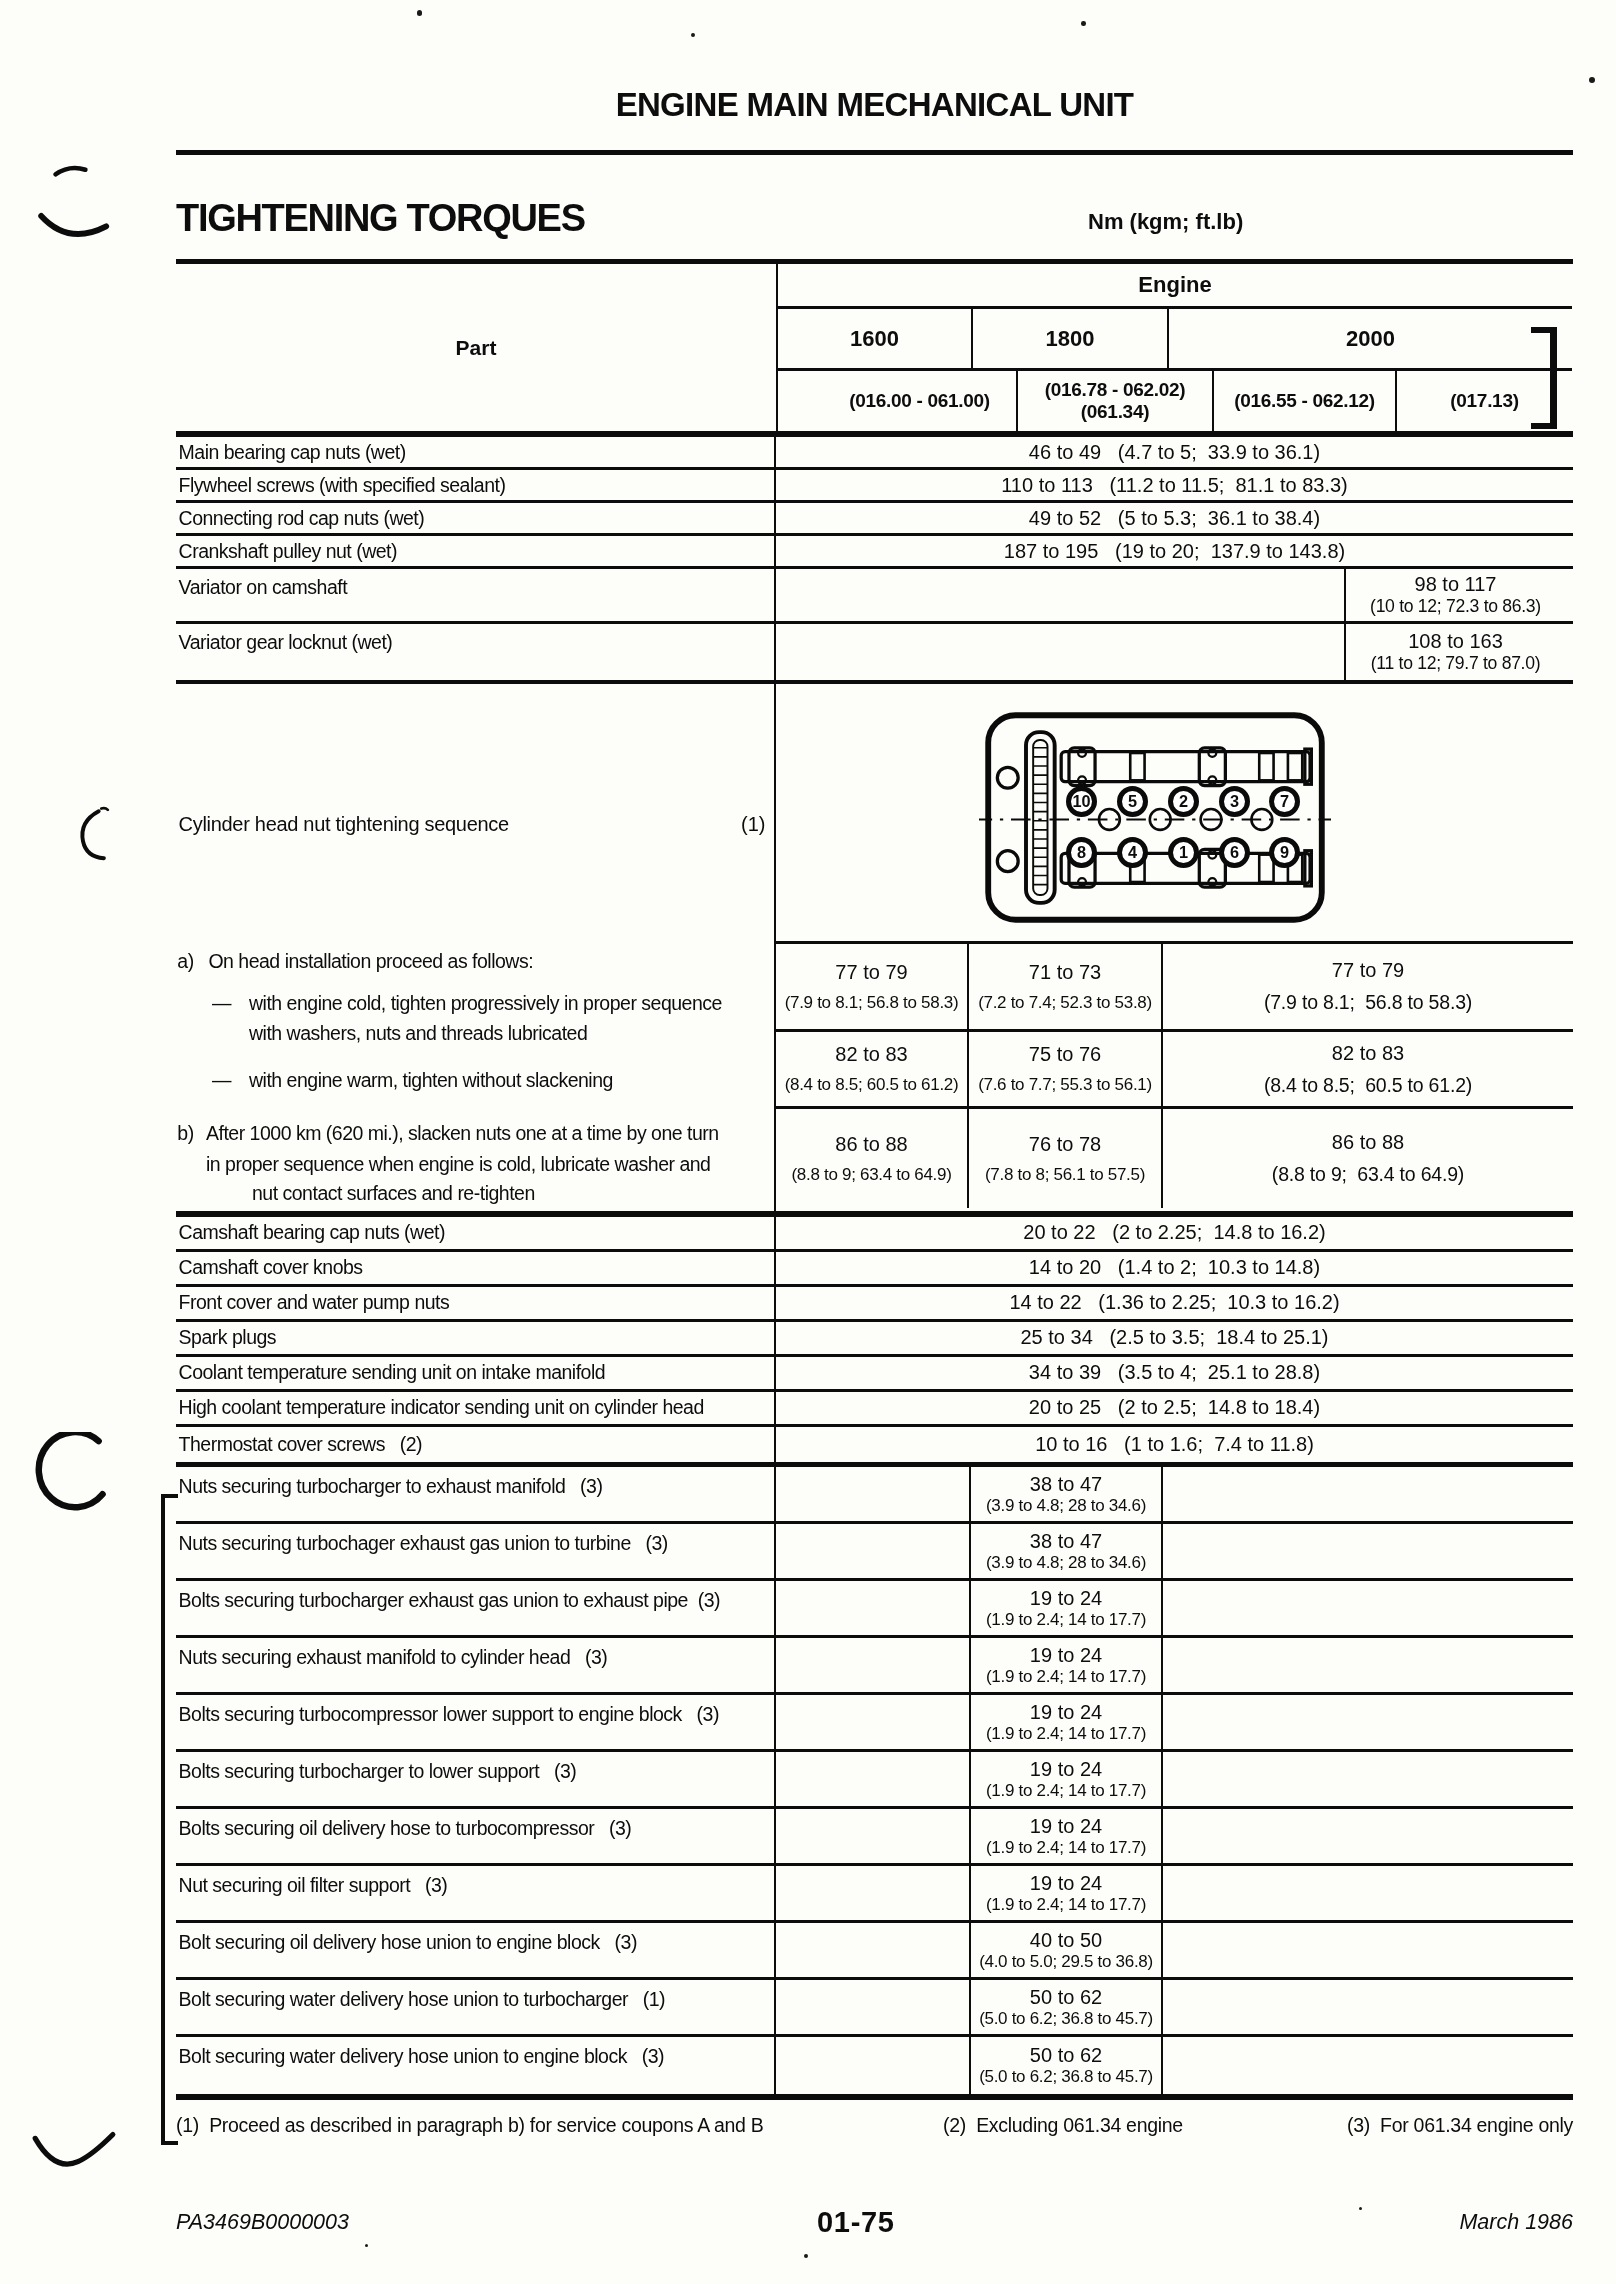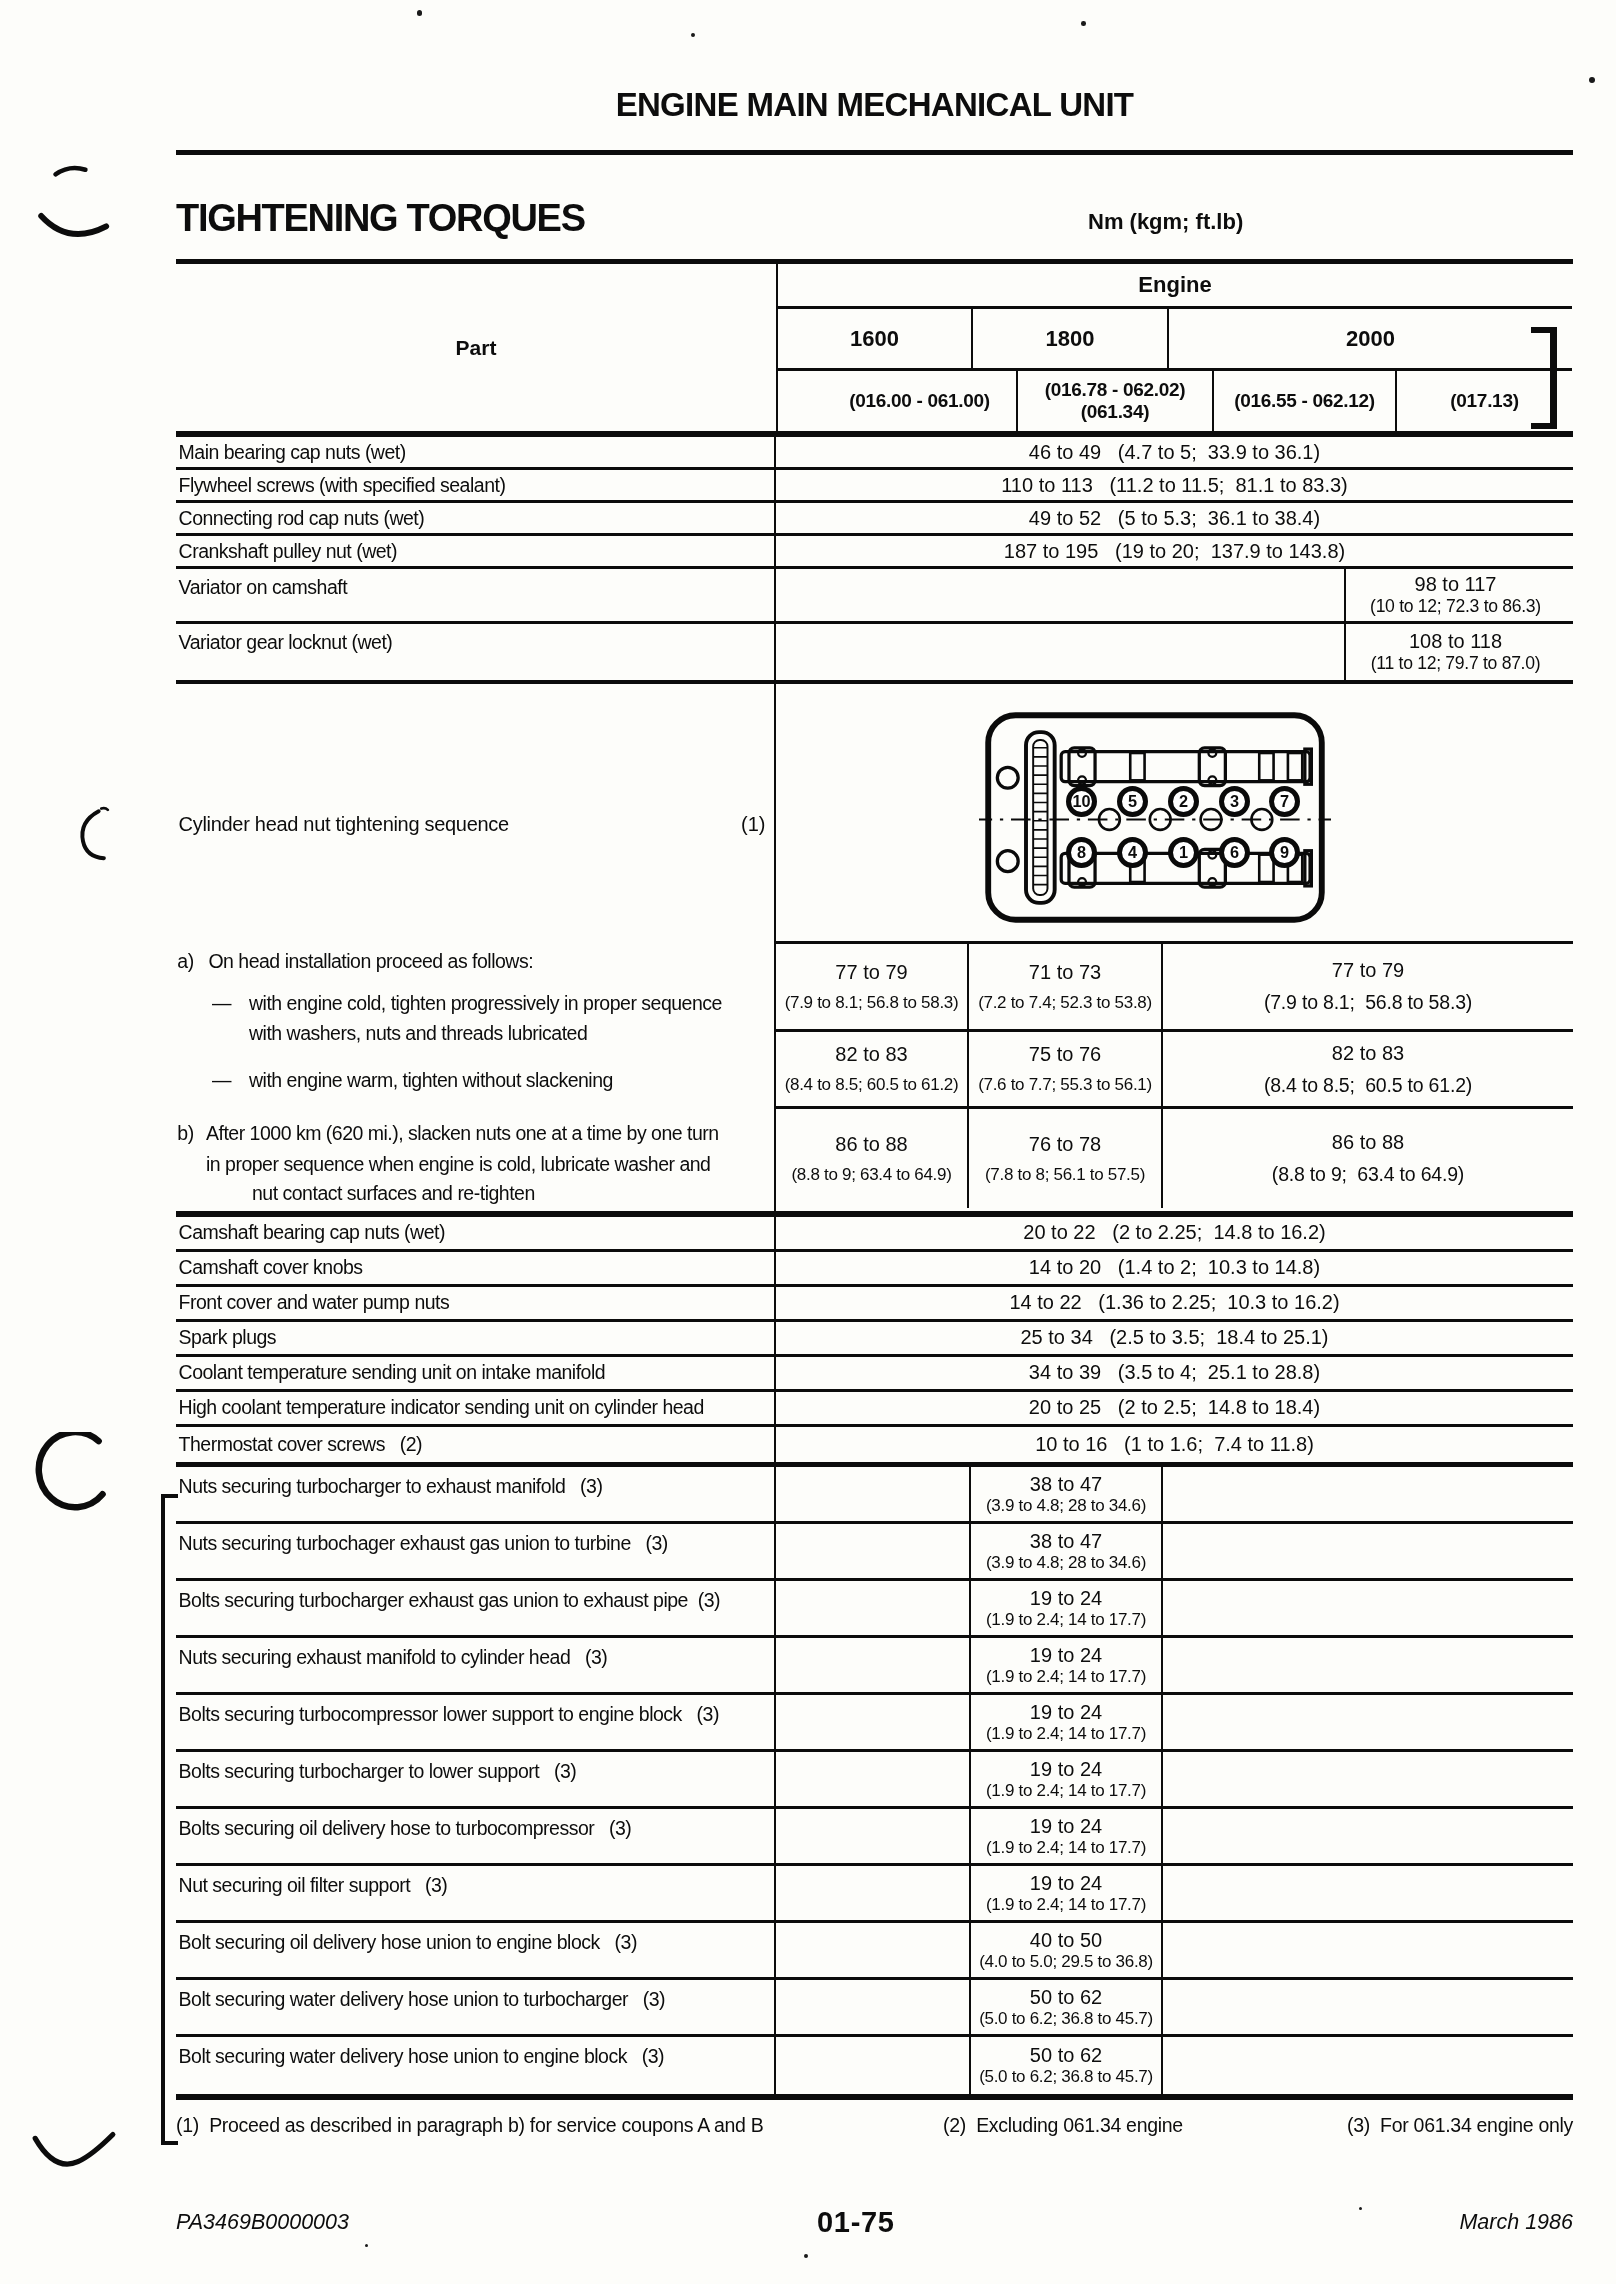--- a/index.html
+++ b/index.html
@@ -218,21 +218,21 @@
           <div class="c-fill"></div>
           <div class="c-sub">
             <div class="v1">98 to 117</div>
             <div class="v2">(10 to 12; 72.3 to 86.3)</div>
           </div>
         </div>
           <div class="row-v">
           <div class="c-part lbl">Variator gear locknut (wet)</div>
           <div class="c-fill"></div>
           <div class="c-sub">
-            <div class="v1">108 to 118</div>
+            <div class="v1">108 to 163</div>
             <div class="v2">(11 to 12; 79.7 to 87.0)</div>
           </div>
         </div>
         </div>
 
       <div class="seq-band">
         <div class="seq-left">
           <div class="seq-label lbl">Cylinder head nut tightening sequence</div>
           <div class="seq-ref">(1)</div>
         </div>
@@ -461,21 +461,21 @@
         </div>
           <div class="row-t">
           <div class="c-part lbl">Bolt securing oil delivery hose union to engine block   (3)</div>
           <div class="c-fill"></div>
           <div class="c-1800">
             <div class="v1">40 to 50</div>
             <div class="v2">(4.0 to 5.0; 29.5 to 36.8)</div>
           </div>
         </div>
           <div class="row-t">
-          <div class="c-part lbl">Bolt securing water delivery hose union to turbocharger   (3)</div>
+          <div class="c-part lbl">Bolt securing water delivery hose union to turbocharger   (1)</div>
           <div class="c-fill"></div>
           <div class="c-1800">
             <div class="v1">50 to 62</div>
             <div class="v2">(5.0 to 6.2; 36.8 to 45.7)</div>
           </div>
         </div>
           <div class="row-t">
           <div class="c-part lbl">Bolt securing water delivery hose union to engine block   (3)</div>
           <div class="c-fill"></div>
           <div class="c-1800">

